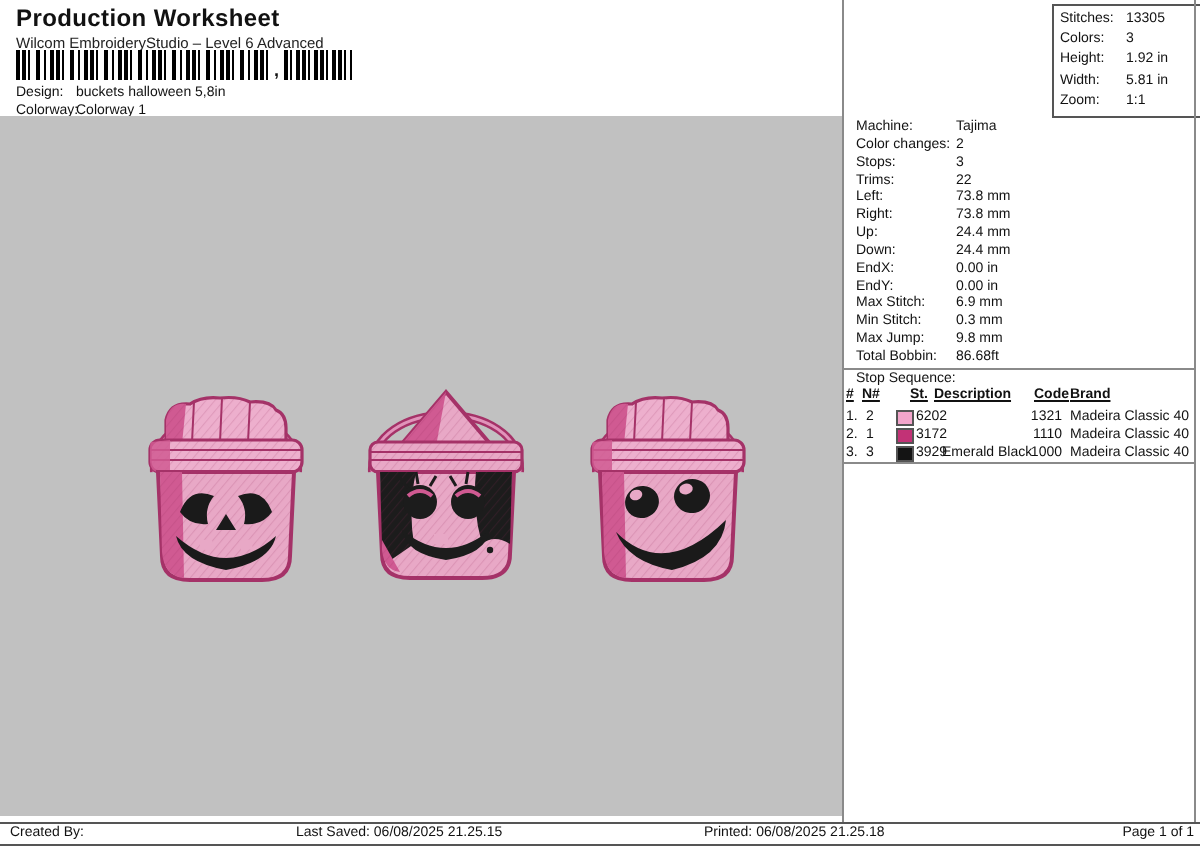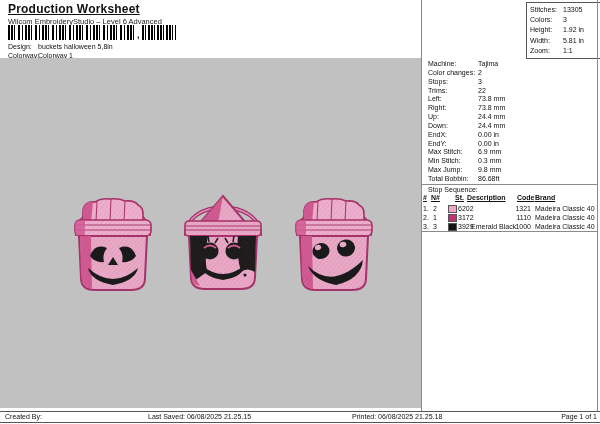--- a/index.html
+++ b/index.html
@@ -1,19 +1,19 @@
 <!DOCTYPE html>
 <html><head>
 <meta charset="utf-8">
 <style>
   html,body{margin:0;padding:0;}
   body{width:600px;height:424px;background:#ffffff;font-family:"Liberation Sans",sans-serif;color:#111;position:relative;overflow:hidden;}
   .abs{position:absolute;}
   
-  .title{left:8px;top:2px;font-size:12px;font-weight:bold;letter-spacing:.2px;text-decoration:underline;}
+  .title{left:8px;top:2px;font-size:12px;font-weight:bold;letter-spacing:.2px;}
   .subtitle{left:8px;top:17px;font-size:7.5px;color:#222;}
   .barcode-wrap{left:8px;top:25px;width:172px;height:15px;display:flex;align-items:flex-end;}
   .bars1{width:128px;height:15px;background:repeating-linear-gradient(90deg,#000 0 2px,#fff 2px 3px,#000 3px 5px,#fff 5px 6px,#000 6px 7px,#fff 7px 10px,#000 10px 12px,#fff 12px 14px,#000 14px 15px,#fff 15px 17px);}
   .bars2{width:34px;height:15px;margin-left:2px;background:repeating-linear-gradient(90deg,#000 0 2px,#fff 2px 3px,#000 3px 4px,#fff 4px 6px,#000 6px 8px,#fff 8px 9px);}
   .bc-comma{font-size:9px;line-height:9px;margin-left:1px;font-weight:bold;}
   .meta-row{left:8px;font-size:7px;display:flex;}
   .meta-row .lbl{width:30px;}
   
   .summary{left:526px;top:2px;width:70px;height:53px;border:1px solid #555;padding:2px 0 0 3px;background:#fff;}
   .summary .srow{display:flex;font-size:7px;line-height:10.2px;}

